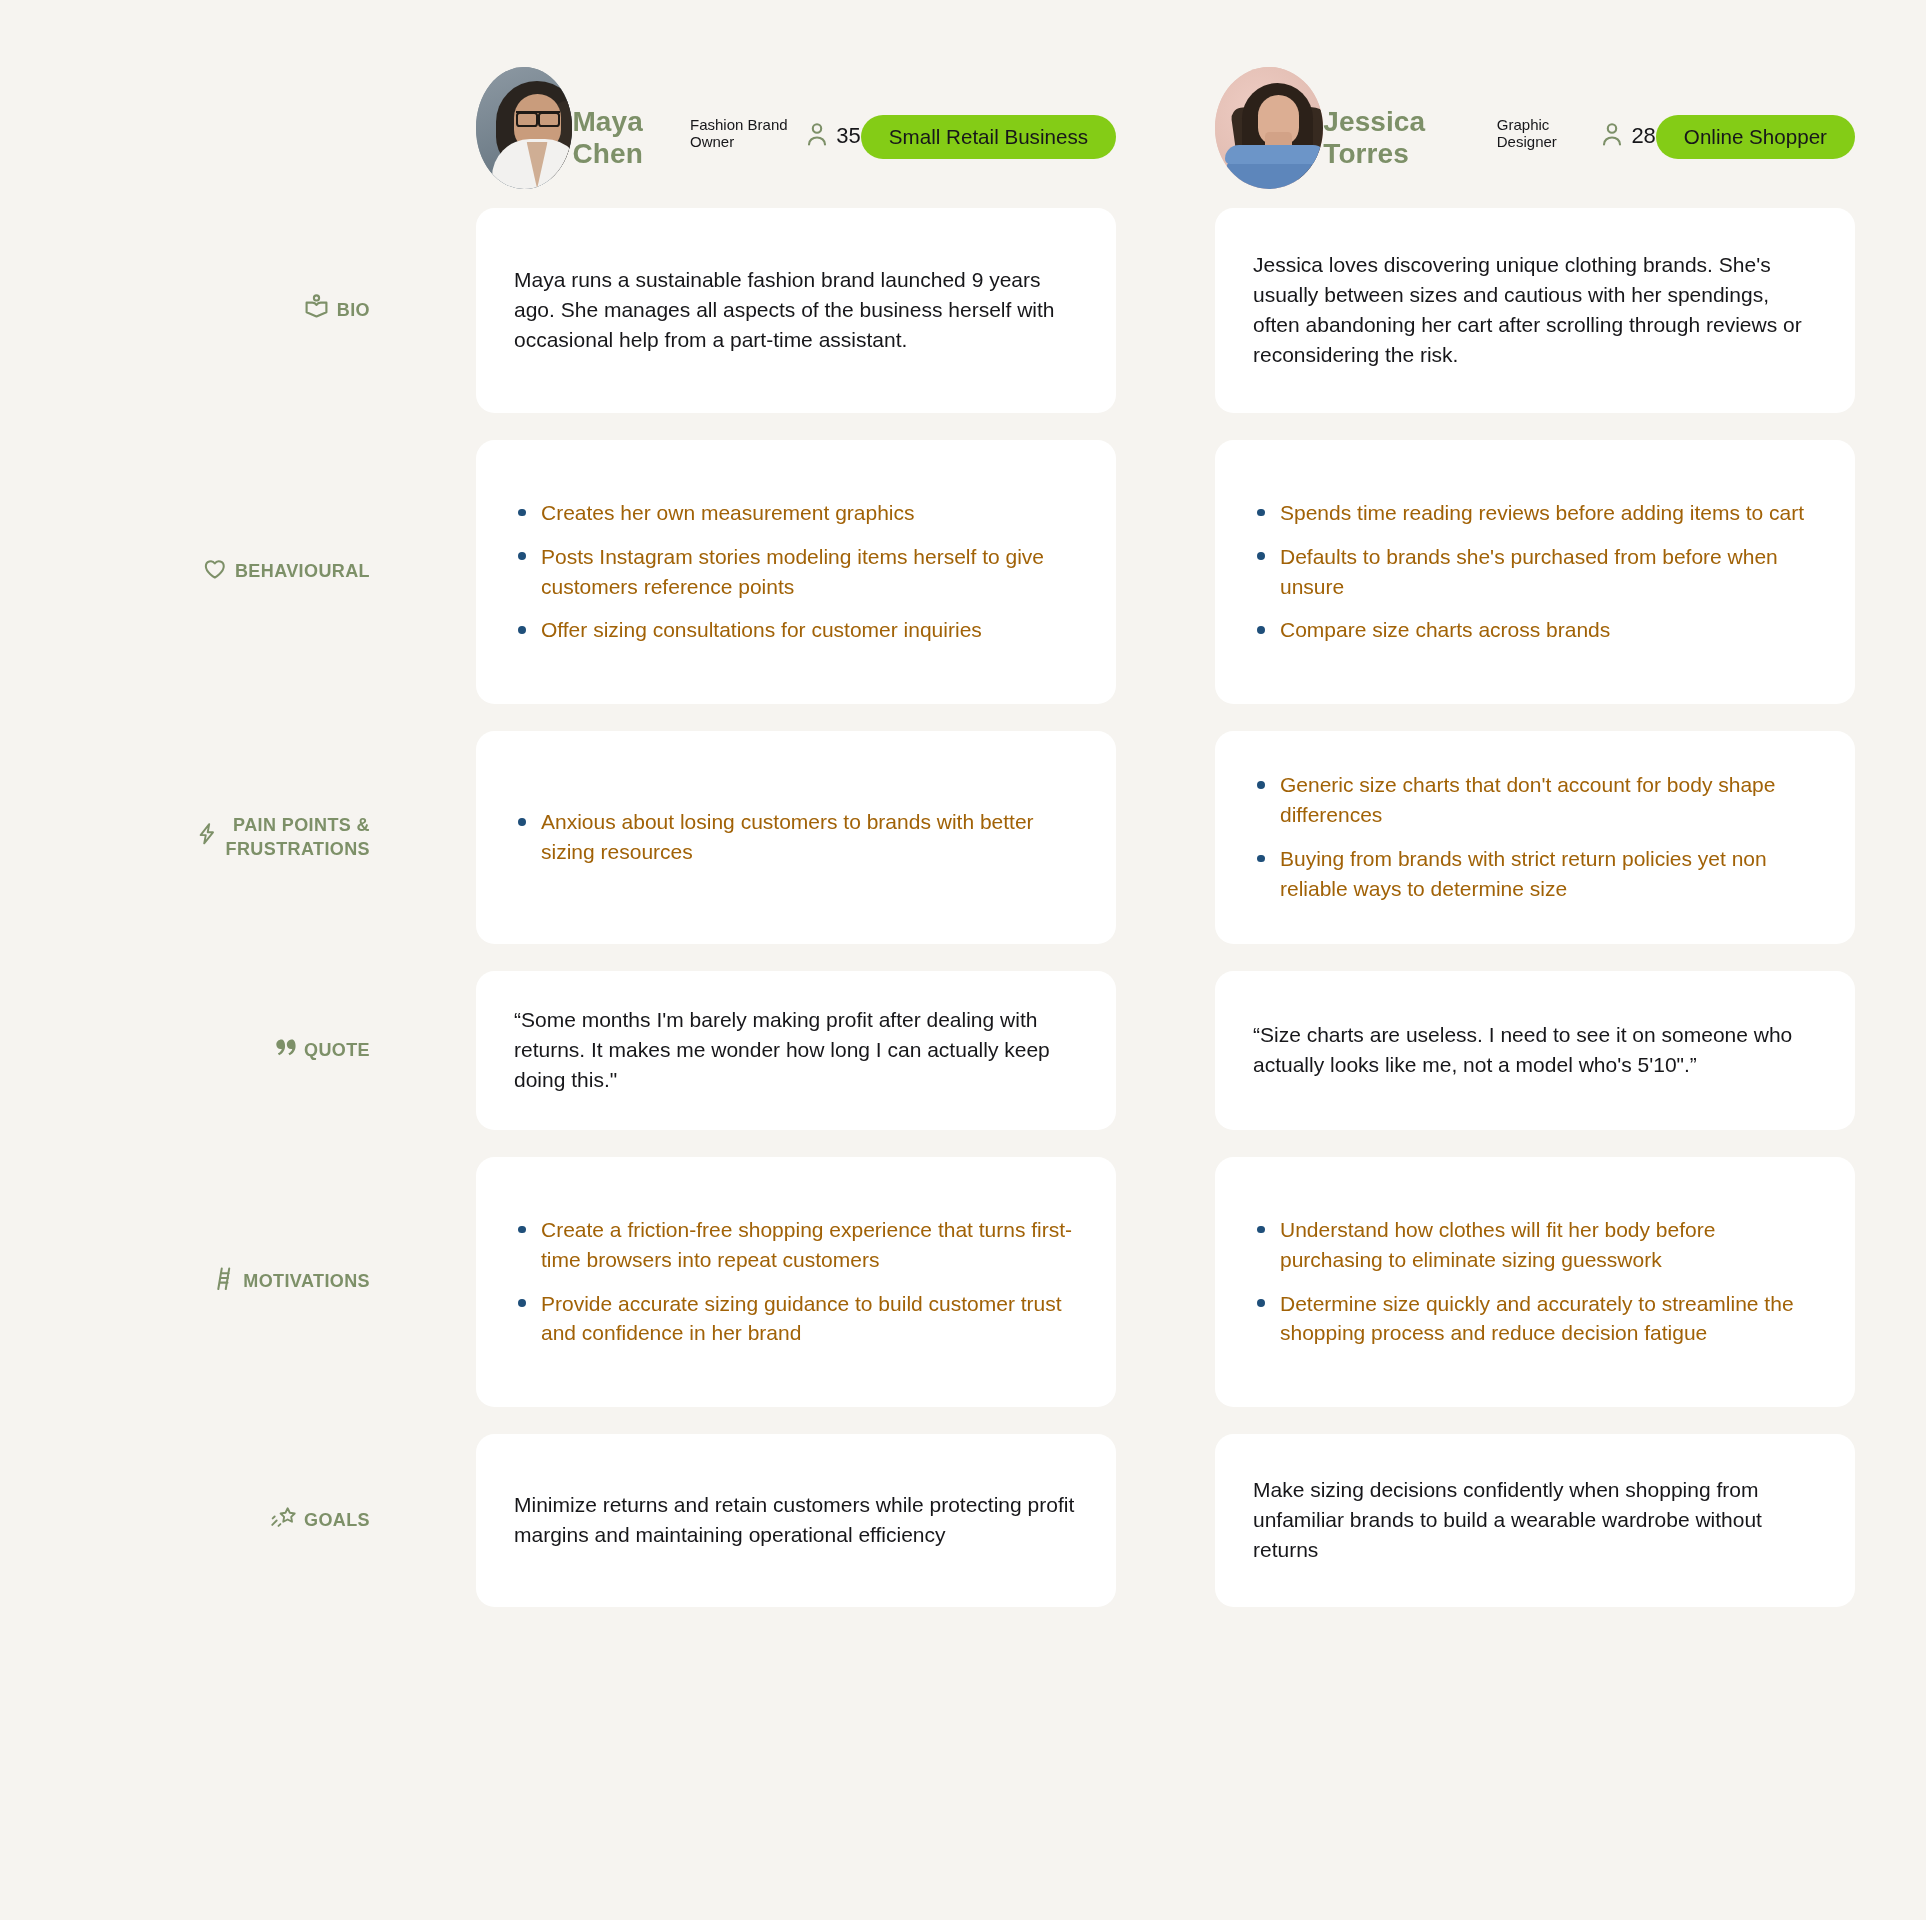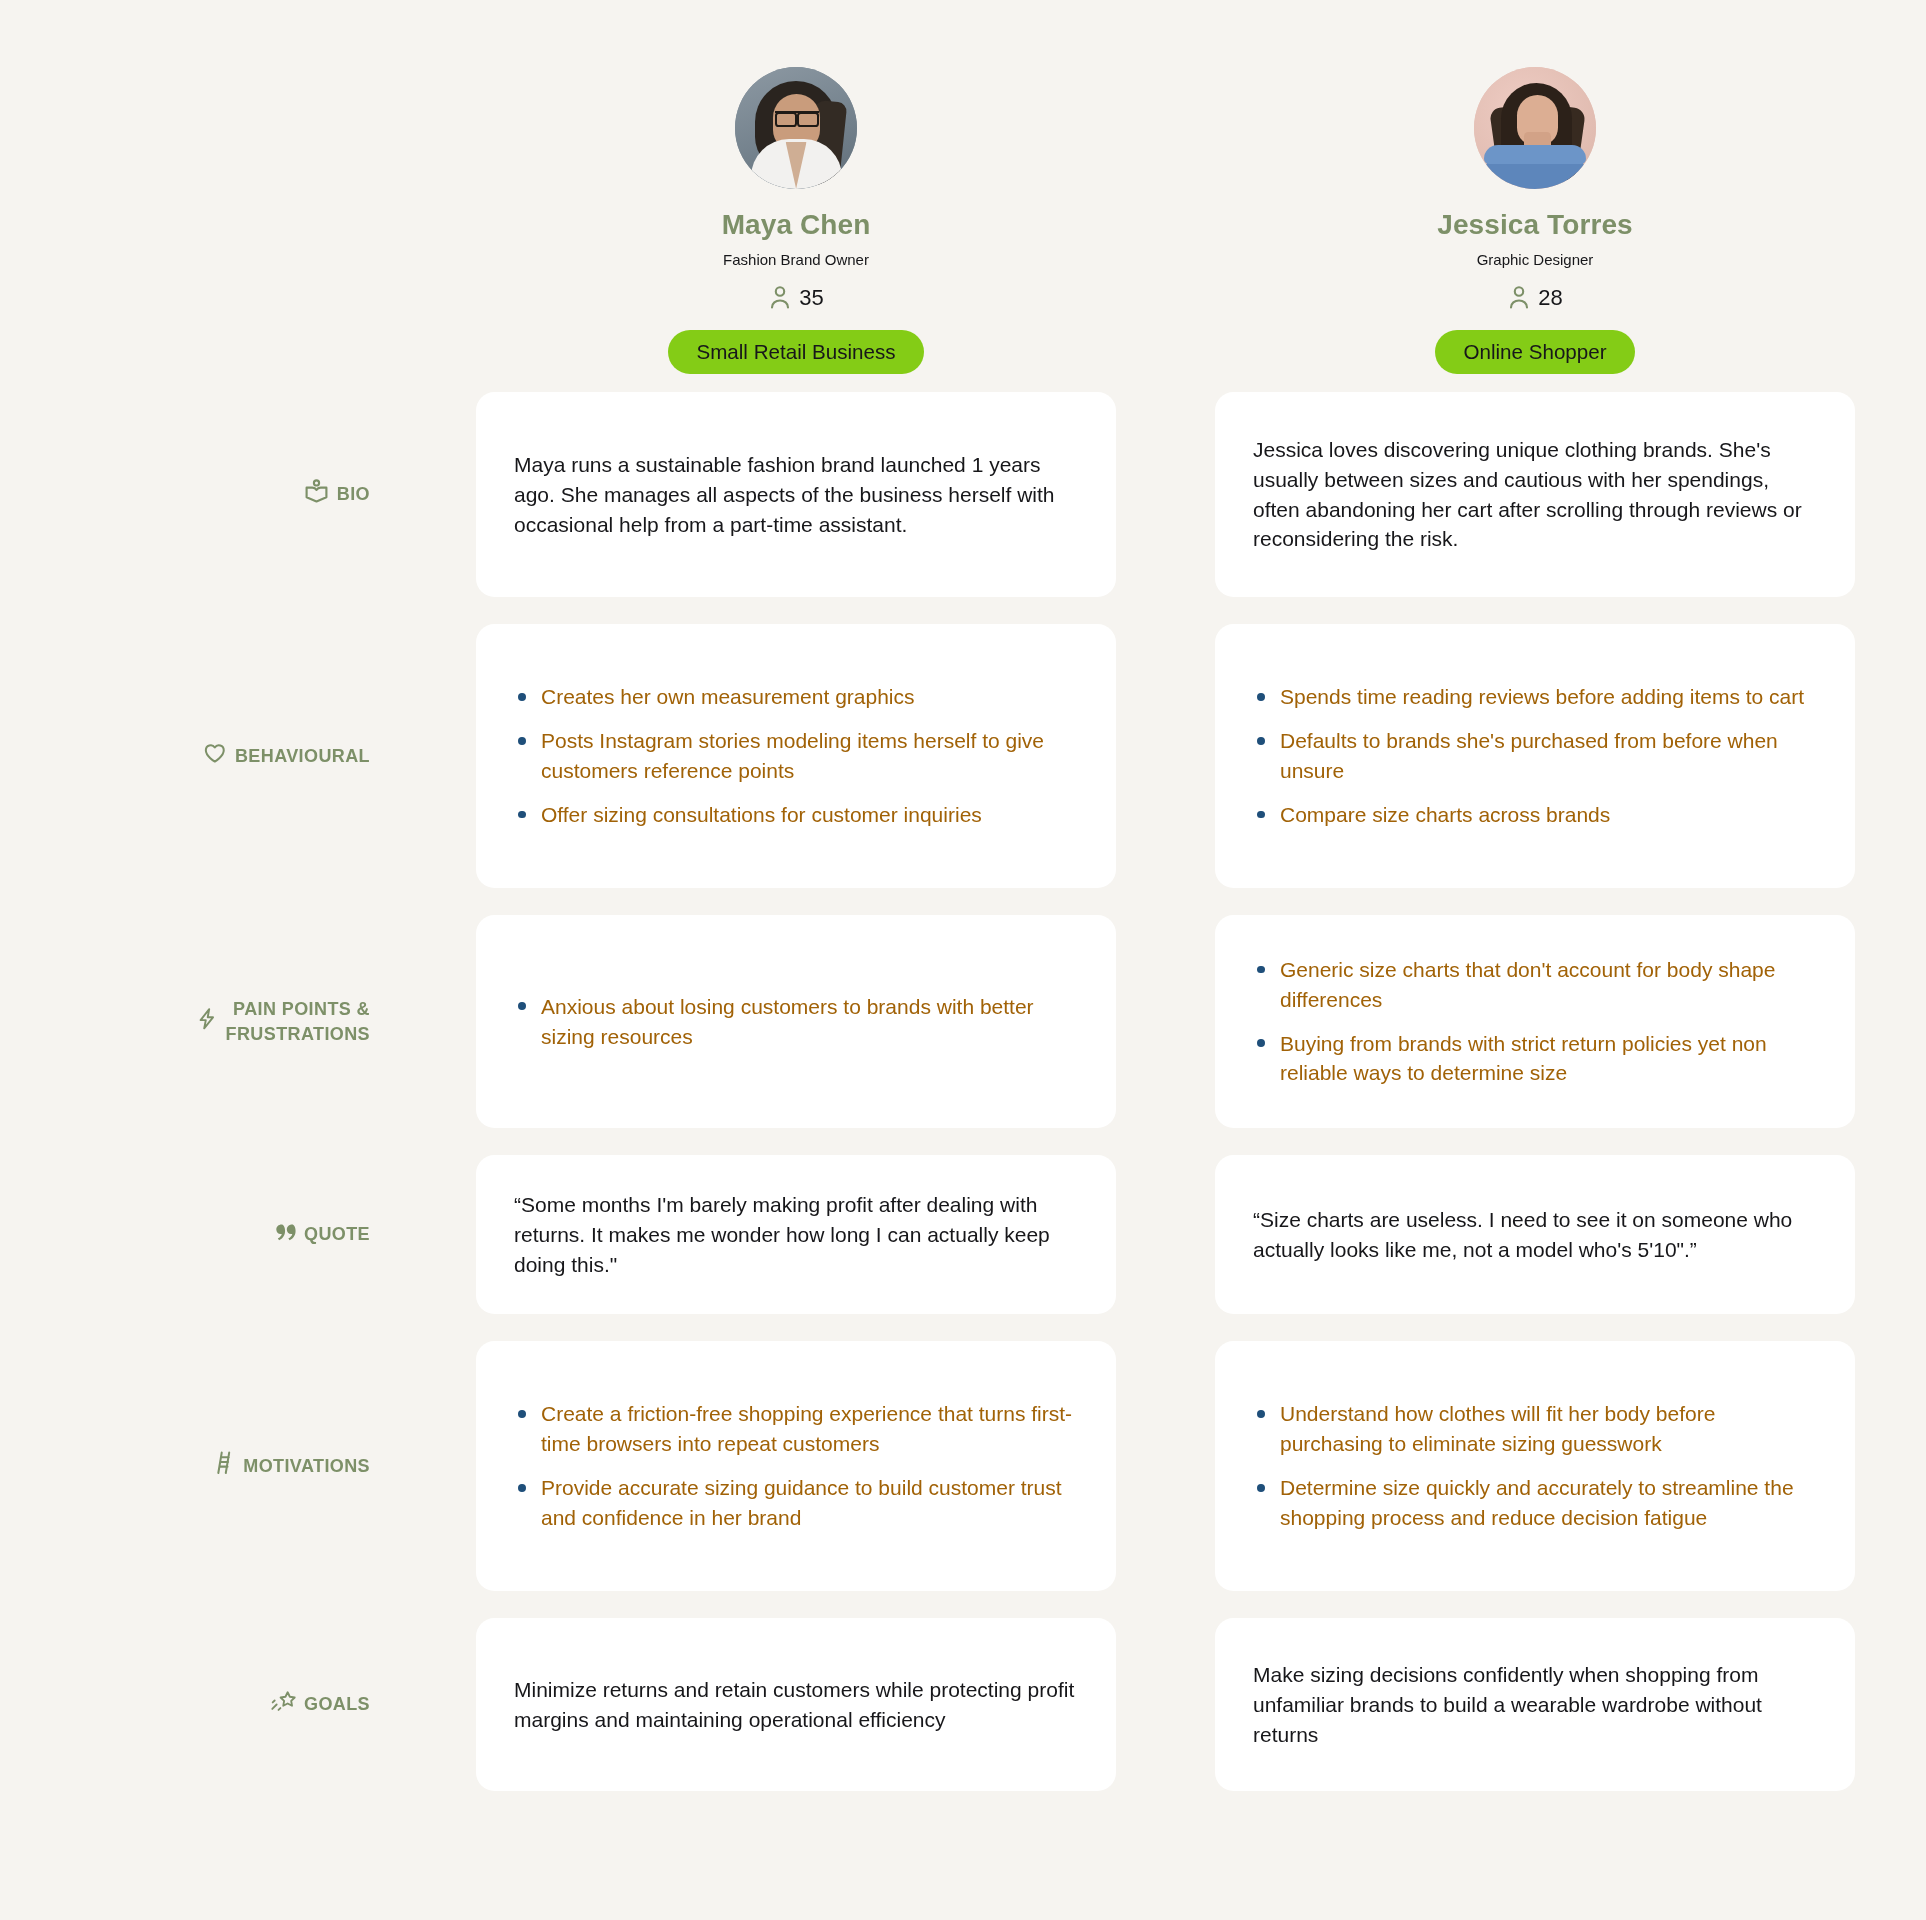--- a/index.html
+++ b/index.html
@@ -25,21 +25,20 @@
   .header-row {
     display: grid;
     grid-template-columns: 377px 1fr 1fr;
     column-gap: 99px;
     padding: 0 71px 0 0;
     align-items: start;
   }
 
   .persona-head {
     display: flex;
-    flex-direction: column;
     align-items: center;
     padding-top: 67px;
   }
 
   .avatar {
     width: 122px;
     height: 122px;
     border-radius: 50%;
     overflow: hidden;
     position: relative;
@@ -300,21 +299,21 @@
     <div class="row-label">
       <span class="ico">
         <svg width="27" height="27" viewBox="0 0 24 24" fill="none" xmlns="http://www.w3.org/2000/svg">
           <circle cx="12" cy="4.4" r="2.3" stroke="#7d9068" stroke-width="1.9"></circle>
           <path d="M3.2 8.6h5.1c1.6 0 3 .8 3.7 2 .7-1.2 2.1-2 3.7-2h5.1v8.6l-8.8 3.6-8.8-3.6V8.6z" stroke="#7d9068" stroke-width="1.9" stroke-linejoin="round"></path>
         </svg>
       </span>
       <span class="lbl-txt">BIO</span>
     </div>
     <div class="card h-bio">
-      <p>Maya runs a sustainable fashion brand launched 1 years ago. She manages all aspects of the business herself with occasional help from a part-time assistant.</p>
+      <p>Maya runs a sustainable fashion brand launched 9 years ago. She manages all aspects of the business herself with occasional help from a part-time assistant.</p>
     </div>
     <div class="card h-bio">
       <p>Jessica loves discovering unique clothing brands. She's usually between sizes and cautious with her spendings, often abandoning her cart after scrolling through reviews or reconsidering the risk.</p>
     </div>
   </div>
 
   <div class="section">
     <div class="row-label">
       <span class="ico">
         <svg width="25.6" height="25.6" viewBox="0 0 24 24" fill="none" xmlns="http://www.w3.org/2000/svg">

